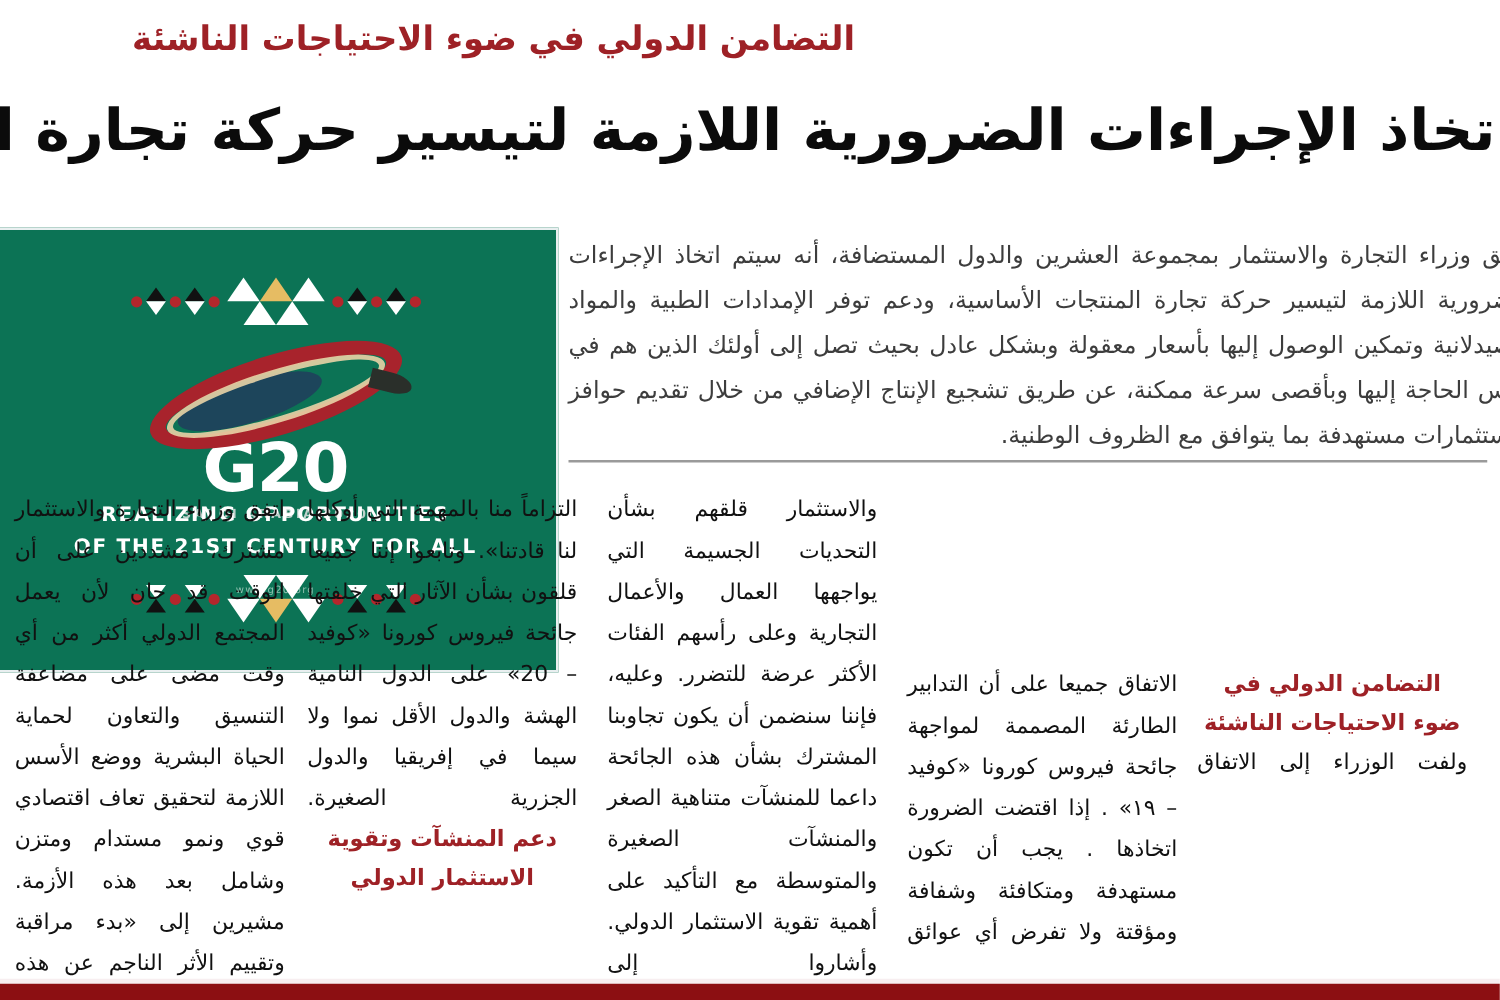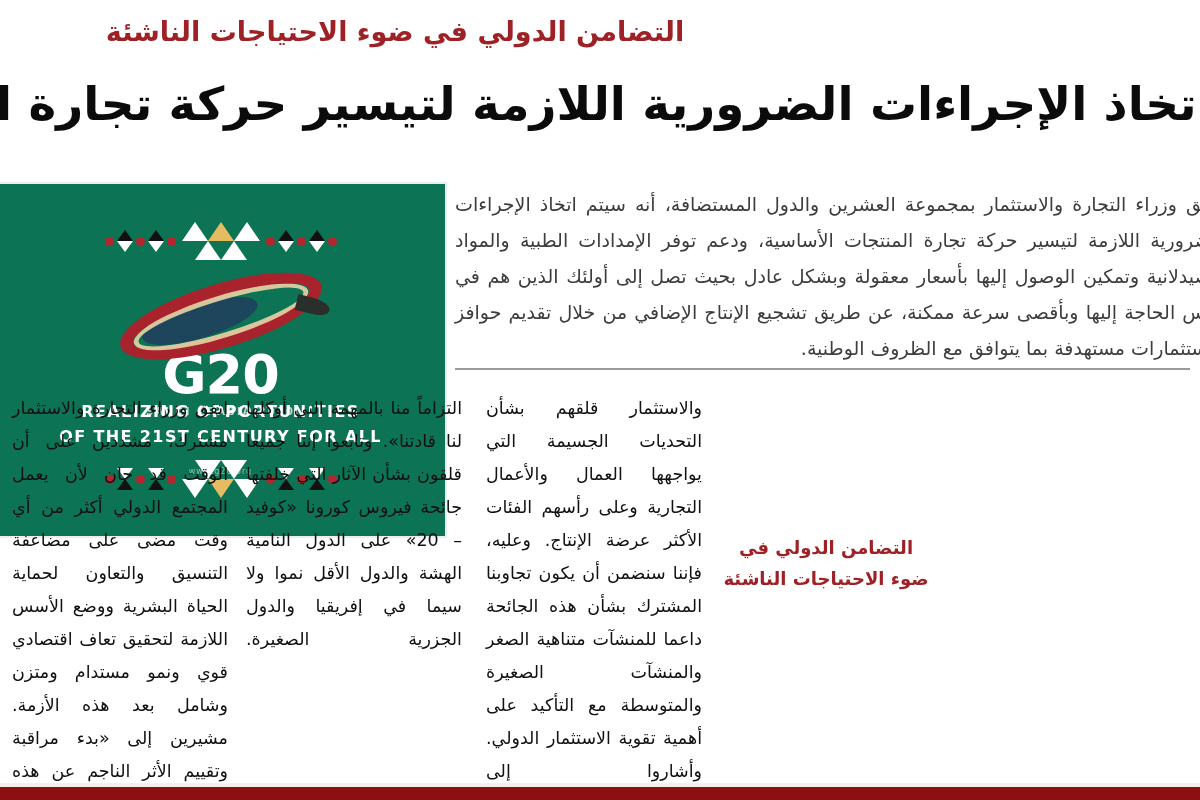--- a/index.html
+++ b/index.html
@@ -304,29 +304,34 @@
 
   <div class="cols">
 
     <div class="col col-1">
       <p>اتفق وزراء التجارة والاستثمار مشترك، مشددين على أن الوقت قد حان لأن يعمل المجتمع الدولي أكثر من أي وقت مضى على مضاعفة التنسيق والتعاون لحماية الحياة البشرية ووضع الأسس اللازمة لتحقيق تعاف اقتصادي قوي ونمو مستدام ومتزن وشامل بعد هذه الأزمة.</p>
       <p>مشيرين إلى «بدء مراقبة وتقييم الأثر الناجم عن هذه الجائحة على التجارة وذلك</p>
     </div>
 
     <div class="col col-2">
       <p>التزاماً منا بالمهمة التي أوكلها لنا قادتنا». وتابعوا إننا جميعا قلقون بشأن الآثار التي خلفتها جائحة فيروس كورونا «كوفيد – 20» على الدول النامية الهشة والدول الأقل نموا ولا سيما في إفريقيا والدول الجزرية الصغيرة.</p>
+      <p class="subhead">دعم المنشآت وتقوية الاستثمار الدولي</p>
     </div>
 
     <div class="col col-3">
-      <p>والاستثمار قلقهم بشأن التحديات الجسيمة التي يواجهها العمال والأعمال التجارية وعلى رأسهم الفئات الأكثر عرضة الإنتاج. وعليه، فإننا سنضمن أن يكون تجاوبنا المشترك بشأن هذه الجائحة داعما للمنشآت متناهية الصغر والمنشآت الصغيرة والمتوسطة مع التأكيد على أهمية تقوية الاستثمار الدولي. وأشاروا إلى</p>
-    </div>
-
+      <p>والاستثمار قلقهم بشأن التحديات الجسيمة التي يواجهها العمال والأعمال التجارية وعلى رأسهم الفئات الأكثر عرضة للتضرر. وعليه، فإننا سنضمن أن يكون تجاوبنا المشترك بشأن هذه الجائحة داعما للمنشآت متناهية الصغر والمنشآت الصغيرة والمتوسطة مع التأكيد على أهمية تقوية الاستثمار الدولي. وأشاروا إلى</p>
+    </div>
+
+    <div class="col col-4 offset">
+      <p>الاتفاق جميعا على أن التدابير الطارئة المصممة لمواجهة جائحة فيروس كورونا «كوفيد – ١٩» . إذا اقتضت الضرورة اتخاذها . يجب أن تكون مستهدفة ومتكافئة وشفافة ومؤقتة ولا تفرض أي عوائق</p>
+    </div>
 
     <div class="col col-5 offset">
       <p class="subhead">التضامن الدولي في ضوء الاحتياجات الناشئة</p>
+      <p>ولفت الوزراء إلى الاتفاق</p>
     </div>
 
   </div>
 
   <div class="bottombar-lite"></div>
   <div class="bottombar"></div>
 
 </div>
 
 </body></html>

